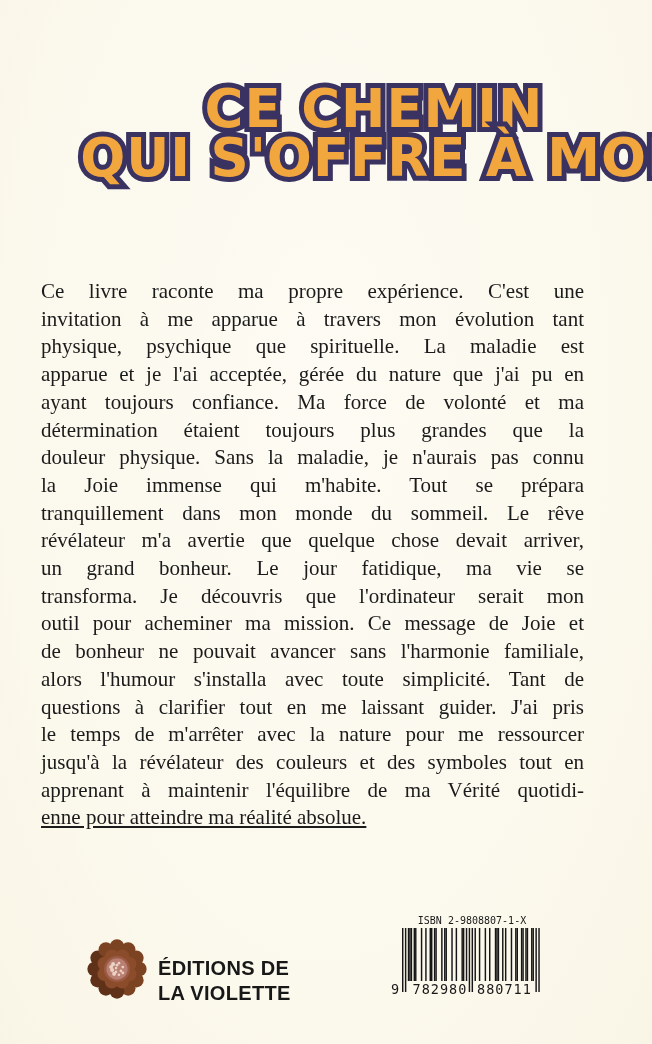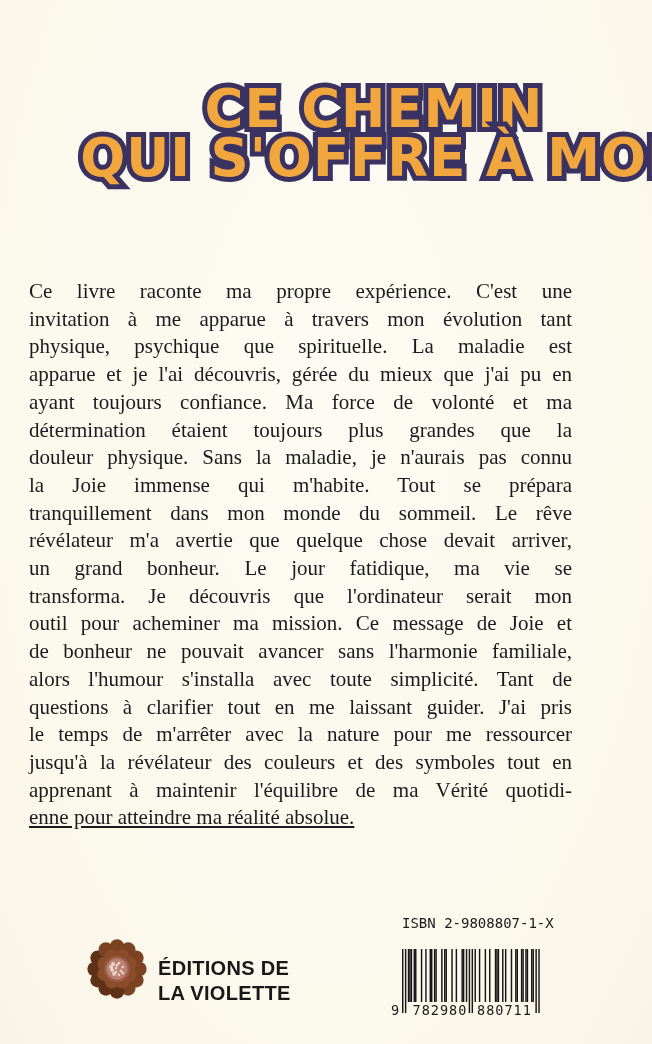--- a/index.html
+++ b/index.html
@@ -30,21 +30,21 @@
     z-index:-1;
     color:#3a3261;
     -webkit-text-stroke:10px #3a3261;
     text-shadow:
       3px 3px 0 #3a3261,-3px -3px 0 #3a3261,3px -3px 0 #3a3261,-3px 3px 0 #3a3261,
       4px 0 0 #3a3261,-4px 0 0 #3a3261,0 4px 0 #3a3261,0 -4px 0 #3a3261;
   }
 
   
   .body-text{
-    position:absolute; top:278px; left:29px; width:543px;
+    position:absolute; top:278px; left:41px; width:543px;
     font-size:21px;
     line-height:27.7px;
     color:#1b1b1b;
   }
   .body-line{
     text-align:justify;
     text-align-last:justify;
     white-space:normal;
   }
   .body-line.last{ text-align-last:left;text-decoration:underline; }
@@ -62,24 +62,24 @@
     margin-top:12px;
   }
 
   .barcode-block{
     position:absolute; left:402px; top:915px; width:140px;
     font-family:"DejaVu Sans Mono", monospace;
     color:#191919;
   }
   .isbn-label{
     text-align:center;
-    font-size:14px;
+    font-size:10px;
     letter-spacing:0px;
     white-space:nowrap;
-    margin-bottom:18px;
+    margin-bottom:2px;
   }
   .bars-wrap{ position:relative; width:138px; height:72px; }
   .bars-wrap svg{ position:absolute; left:0; top:0; }
   .barcode-digits{
     position:absolute; left:0; top:52px; width:138px; height:18px;
     font-size:13.5px; line-height:18px;
   }
   .barcode-digits .d-first{ position:absolute; left:-11px; }
   .barcode-digits .d-left{ position:absolute; left:7px;  width:62px; text-align:center; letter-spacing:1px; background:transparent;}
   .barcode-digits .d-right{ position:absolute; left:75px; width:60px; text-align:left; letter-spacing:1px; background:transparent;}
@@ -91,21 +91,21 @@
 
   <div class="title">
     <div class="title-line" data-text="CE CHEMIN">CE CHEMIN</div>
     <div class="title-line" data-text="QUI S'OFFRE À MOI">QUI S'OFFRE À MOI</div>
   </div>
 
   <div class="body-text">
       <div class="body-line">Ce livre raconte ma propre expérience. C'est une</div>
       <div class="body-line">invitation à me apparue à travers mon évolution tant</div>
       <div class="body-line">physique, psychique que spirituelle. La maladie est</div>
-      <div class="body-line">apparue et je l'ai découvris, gérée du mieux que j'ai pu en</div>
+      <div class="body-line">apparue et je l'ai acceptée, gérée du nature que j'ai pu en</div>
       <div class="body-line">ayant toujours confiance. Ma force de volonté et ma</div>
       <div class="body-line">détermination étaient toujours plus grandes que la</div>
       <div class="body-line">douleur physique. Sans la maladie, je n'aurais pas connu</div>
       <div class="body-line">la Joie immense qui m'habite. Tout se prépara</div>
       <div class="body-line">tranquillement dans mon monde du sommeil. Le rêve</div>
       <div class="body-line">révélateur m'a avertie que quelque chose devait arriver,</div>
       <div class="body-line">un grand bonheur. Le jour fatidique, ma vie se</div>
       <div class="body-line">transforma. Je découvris que l'ordinateur serait mon</div>
       <div class="body-line">outil pour acheminer ma mission. Ce message de Joie et</div>
       <div class="body-line">de bonheur ne pouvait avancer sans l'harmonie familiale,</div>

